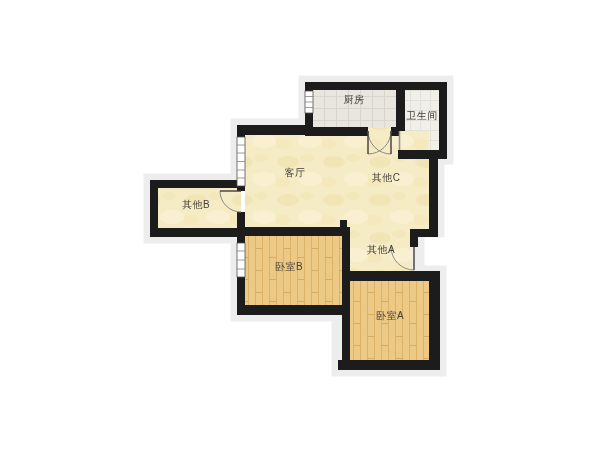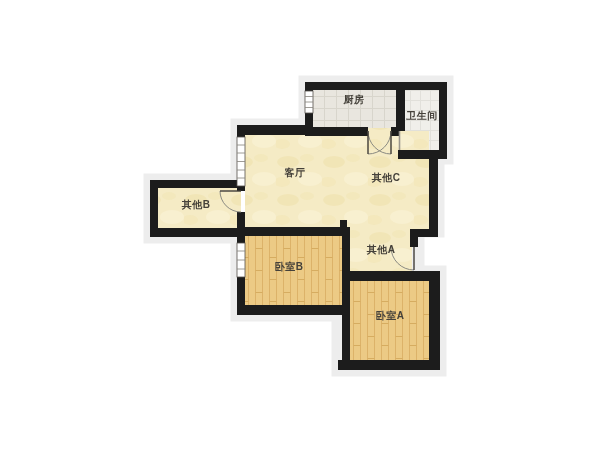--- a/index.html
+++ b/index.html
@@ -1,19 +1,18 @@
 <!DOCTYPE html>
 <html><head>
 <meta charset="utf-8">
 <style>
   html,body{margin:0;padding:0;background:#ffffff;}
   .stage{
     position:relative;width:600px;height:450px;background:#ffffff;overflow:hidden;
     font-family:"Liberation Sans","DejaVu Sans",sans-serif;
-    font-weight:bold;
   }
   .plan-svg{position:absolute;left:0;top:0;}
   text.room-label{
     font-family:"Liberation Sans","DejaVu Sans",sans-serif;
     font-size:10px;
     fill:#45413a;
     letter-spacing:0.5px;
   }
 </style>
 </head>

